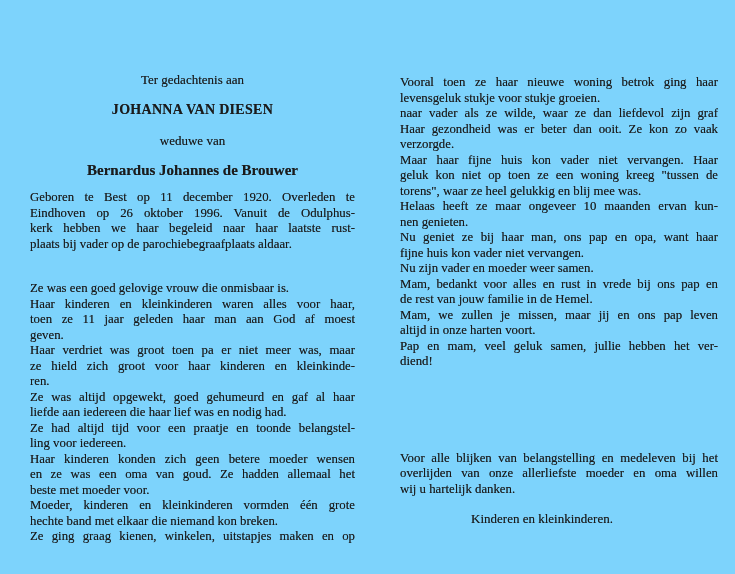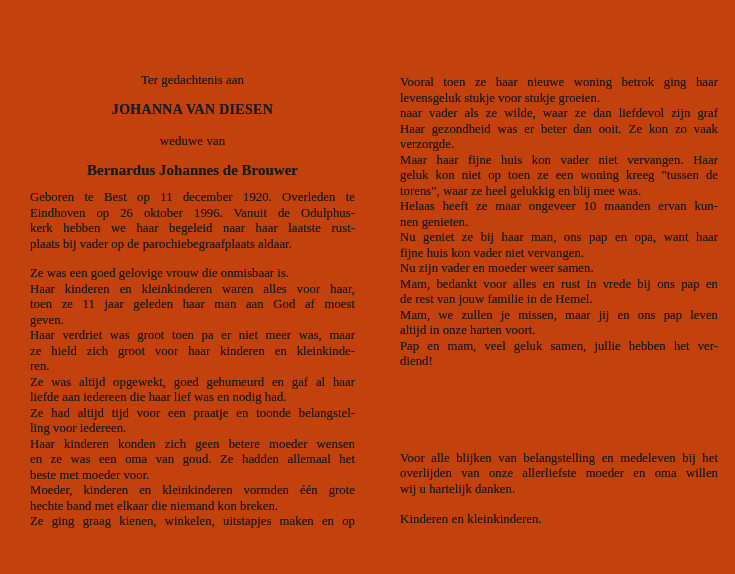--- a/index.html
+++ b/index.html
@@ -1,56 +1,56 @@
 <!DOCTYPE html>
 <html><head>
 <meta charset="utf-8">
 <style>
   html, body { margin: 0; padding: 0; background: #e8e8e6; }
   .page {
     position: relative;
     width: 735px;
     height: 574px;
-    background: #c2410c;
+    background: #7dd3fc;
     font-family: "Liberation Serif", "DejaVu Serif", serif;
     color: #1b1b1b;
     overflow: hidden;
     text-shadow: 0 0 0.4px rgba(20,20,20,0.55);
   }
   .col { position: absolute; }
   .col-left  { left: 30px;  top: 66px; width: 325px; }
   .col-right { left: 400px; top: 70px; width: 318px; }
 
   .hdr { text-align: center; }
   .hdr-dedication { font-size: 13px; line-height: 15px; padding-top: 6px; margin-bottom: 15px; }
   .hdr-name { font-size: 14px; font-weight: bold; letter-spacing: 0.3px; line-height: 16px; margin-bottom: 15px; }
   .hdr-relation { font-size: 13px; line-height: 15px; margin-bottom: 14px; }
   .hdr-spouse { font-size: 15px; font-weight: bold; line-height: 16px; margin-bottom: 12px; }
 
   .bodytext { font-size: 12.8px; line-height: 15.5px; }
   .col-right .bodytext { padding-top: 5px; }
   .para { margin: 0; }
-  .intro { margin-bottom: 14px; }
+  .intro { margin-bottom: 29px; }
   .intro .bodytext, .intro.bodytext { padding-top: 0; }
   .line {
     white-space: nowrap;
     text-align: justify;
     text-align-last: justify;
     overflow: visible;
   }
   .line.last { text-align: left; text-align-last: left; }
 
   .ack { margin-top: 76px; }
   .ack .line { text-align-last: justify; }
   .ack .line.last { text-align-last: left; font-family: Liberation Serif, serif; }
   .signature {
     font-size: 13px;
     line-height: 15.5px;
     margin-top: 14px;
-    text-align: left;
+    text-align: center;
     padding-right: 34px;
   }
 </style>
 </head>
 <body>
 
 <div class="page">
 
   <div class="col col-left">
     <div class="hdr hdr-dedication">Ter gedachtenis aan</div>

